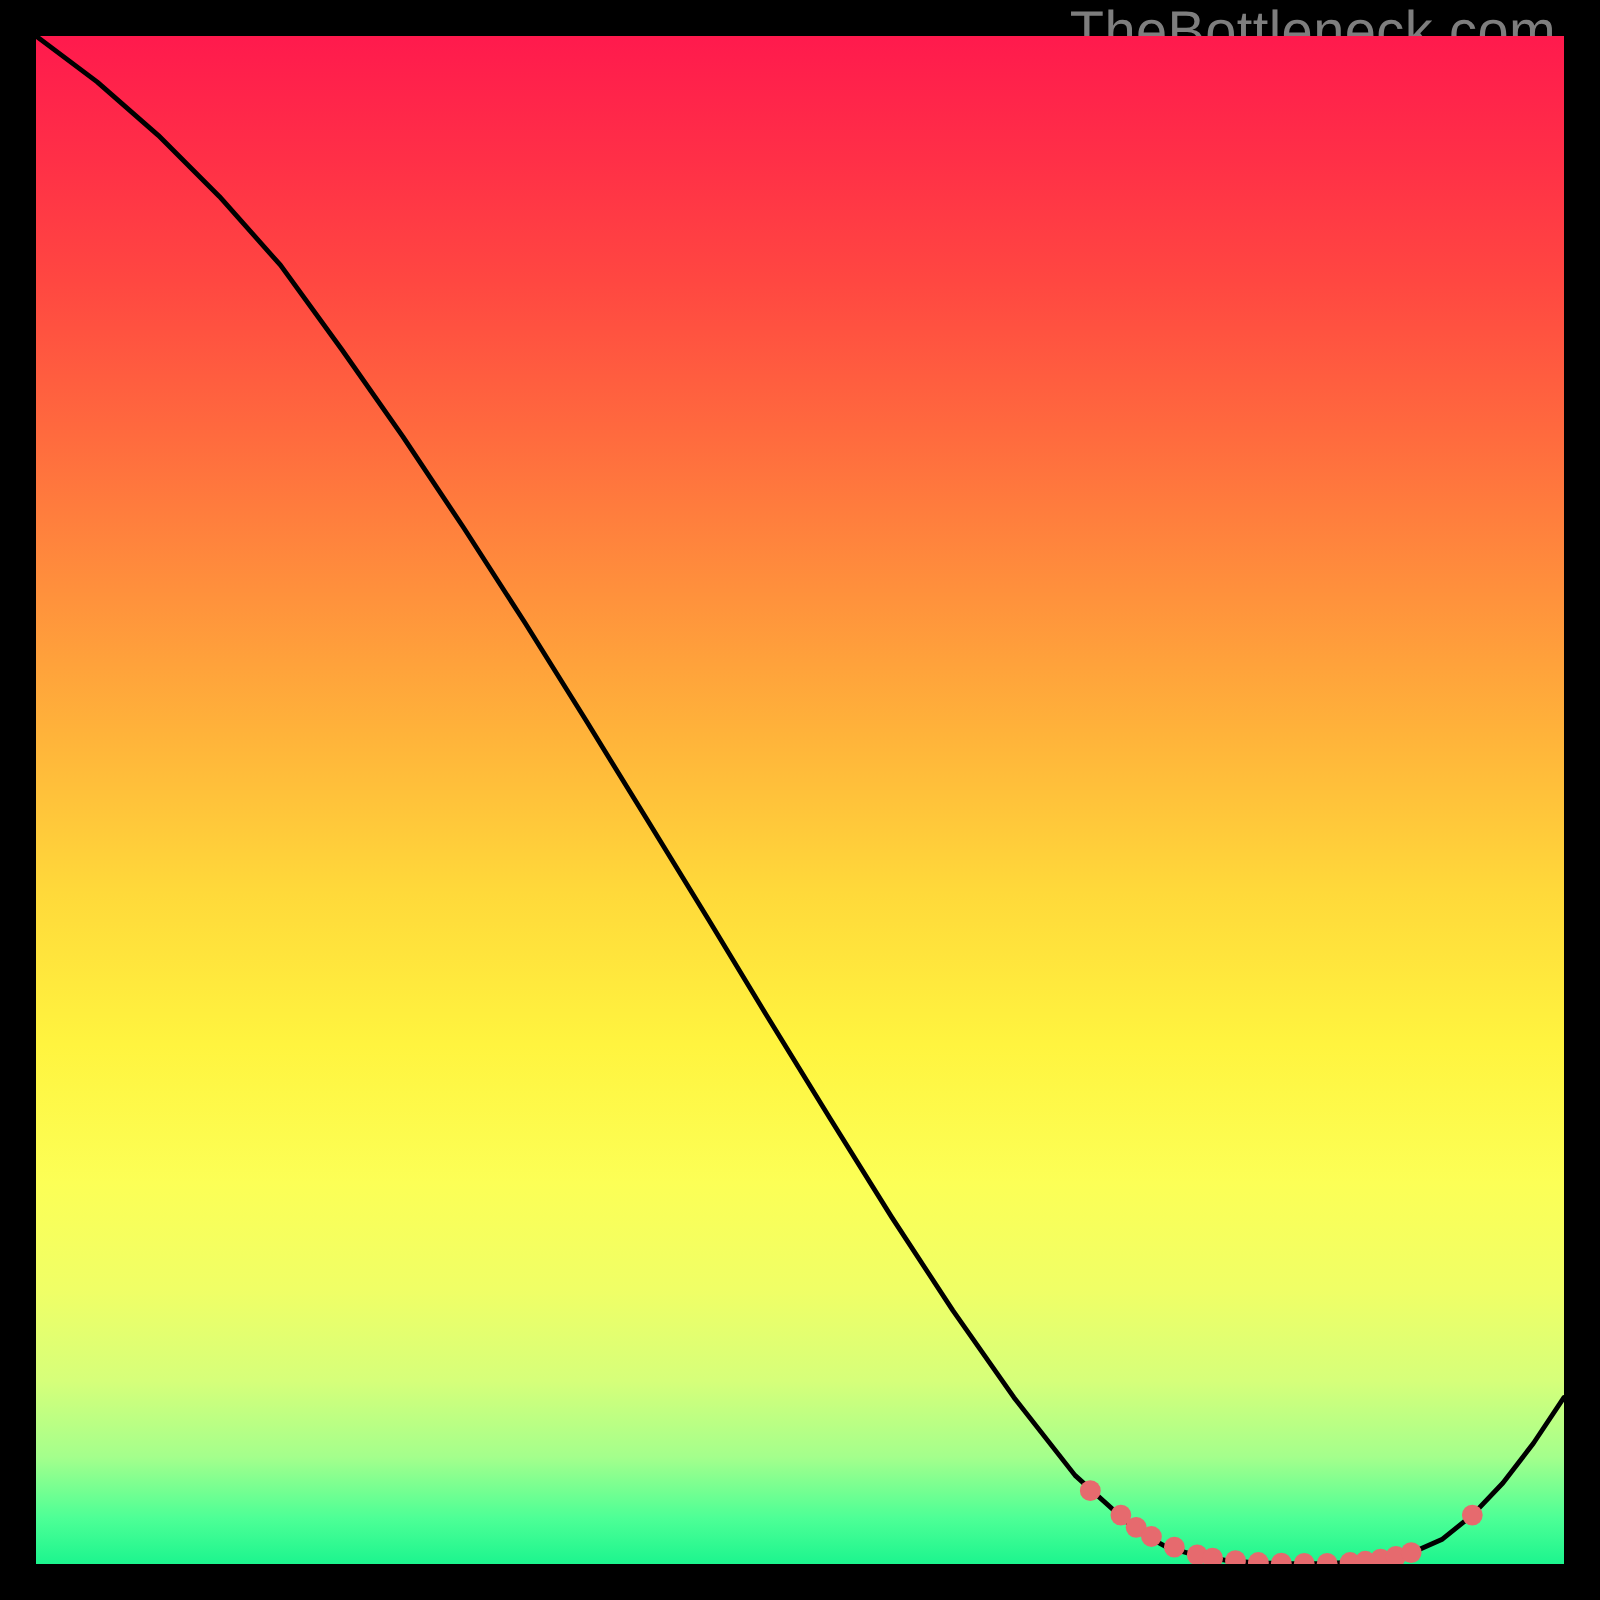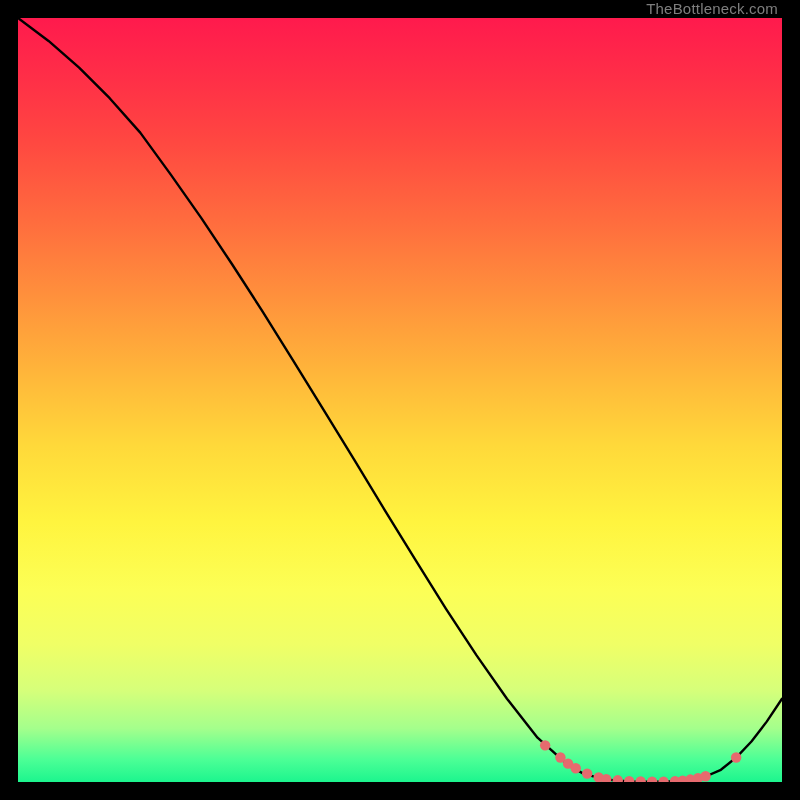--- a/index.html
+++ b/index.html
@@ -37,21 +37,21 @@
       #d6ff7a 88%,
       #a4ff8c 93%,
       #4dff96 97%,
       #1cf58e 100%);
   }
   .attribution {
     position: absolute;
     top: 0px;
     right: 22px;
     color: #7e7e7e;
-    font-size: 15px;
+    font-size: 28px;
     letter-spacing: 0.2px;
     font-weight: 400;
     user-select: none;
   }
   svg.curve {
     position: absolute;
     left: 0;
     top: 0;
     width: 764px;
     height: 764px;

